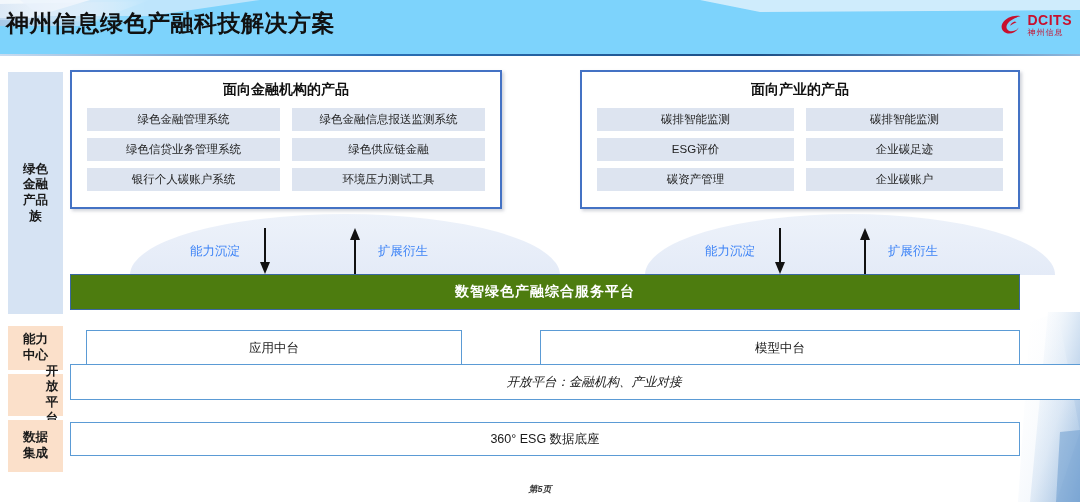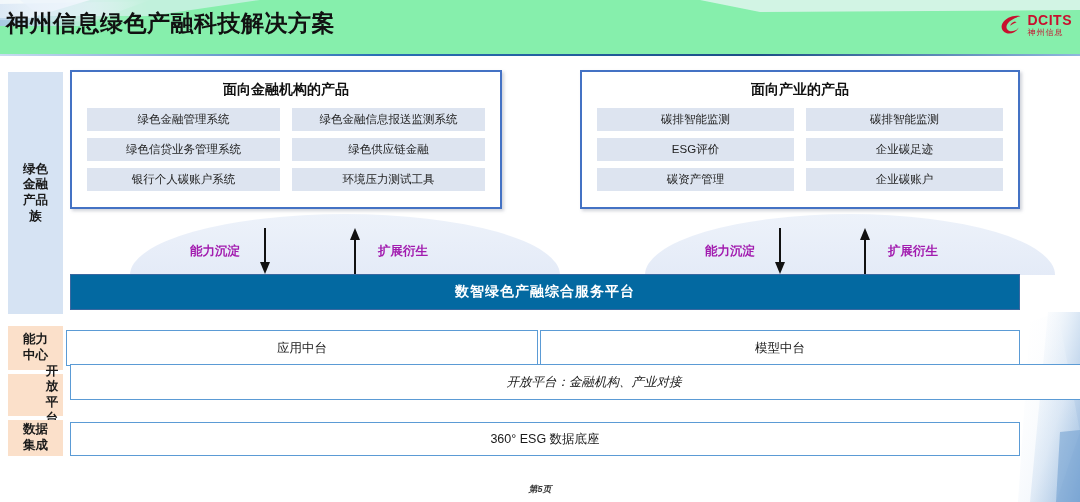--- a/index.html
+++ b/index.html
@@ -9,21 +9,21 @@
     background: #ffffff;
     overflow: hidden;
     position: relative;
   }
 
   
   .header {
     position: absolute;
     left: 0; top: 0;
     width: 1080px; height: 56px;
-    background: #86efac;
+    background: #7dd3fc;
     overflow: hidden;
   }
   .header-swoosh {
     position: absolute;
     left: 0; top: 0;
     width: 1080px; height: 56px;
     pointer-events: none;
   }
   .header-title {
     position: absolute;
@@ -124,30 +124,30 @@
   .arch-inner {
     position: absolute;
     left: 0; top: 0;
     width: 100%; height: 200%;
     border-radius: 50%;
     background: linear-gradient(to bottom, #edf2fa 0%, #e3eaf7 55%, #dce5f4 100%);
   }
   .flow-group { position: absolute; display: flex; align-items: center; }
   .flow-label {
     font-size: 12.5px;
-    font-weight: bold;
-    color: #a21caf;
+    font-weight: normal;
+    color: #3b82f6;
     white-space: nowrap;
   }
   .arrow { width: 14px; height: 46px; }
 
   
   .platform-bar {
     position: absolute;
-    background: #0369a1;
+    background: #4d7c0f;
     border: 1px solid #3a68a0;
     display: flex;
     align-items: center;
     justify-content: center;
     color: #ffffff;
     font-size: 14px;
     font-weight: bold;
     letter-spacing: 1px;
   }
 
@@ -235,21 +235,21 @@
 
 <div class="side-label blue" style="top:72px; height:242px;">
   <span>绿色<br>金融<br>产品<br>族</span>
 </div>
 <div class="side-label peach" style="top:326px; height:44px;">
   <span>能力<br>中心</span>
 </div>
 <div class="side-label peach" style="top:374px; height:42px;padding-left:33px;">
   <span>开放<br>平台</span>
 </div>
-<div class="side-label peach" style="top:420px; height:36px;">
+<div class="side-label peach" style="top:420px; height:52px;">
   <span>数据<br>集成</span>
 </div>
 
 <div class="panel" style="left:70px; top:70px; width:432px; height:139px;">
   <div class="panel-title">面向金融机构的产品</div>
   <div class="tile-grid">
     <div class="tile">绿色金融管理系统</div>
     <div class="tile">绿色金融信息报送监测系统</div>
     <div class="tile">绿色信贷业务管理系统</div>
     <div class="tile">绿色供应链金融</div>
@@ -305,21 +305,21 @@
     <line x1="7" y1="8" x2="7" y2="46" stroke="#111111" stroke-width="2"></line>
     <polygon points="7,0 2,12 12,12" fill="#111111"></polygon>
   </svg>
   <span class="flow-label">扩展衍生</span>
 </div>
 
 <div class="platform-bar" style="left:70px; top:274px; width:950px; height:36px;">
   <span>数智绿色产融综合服务平台</span>
 </div>
 
-<div class="lbox" style="left:66px; top:330px; width:472px; height:36px;">
+<div class="lbox" style="left:86px; top:330px; width:376px; height:36px;">
   <span>应用中台</span>
 </div>
 <div class="lbox" style="left:540px; top:330px; width:480px; height:36px;">
   <span>模型中台</span>
 </div>
 
 <div class="lbox" style="left:70px; top:364px; width:1048px; height:36px;font-style:italic;">
   <span>开放平台：金融机构、产业对接</span>
 </div>
 

